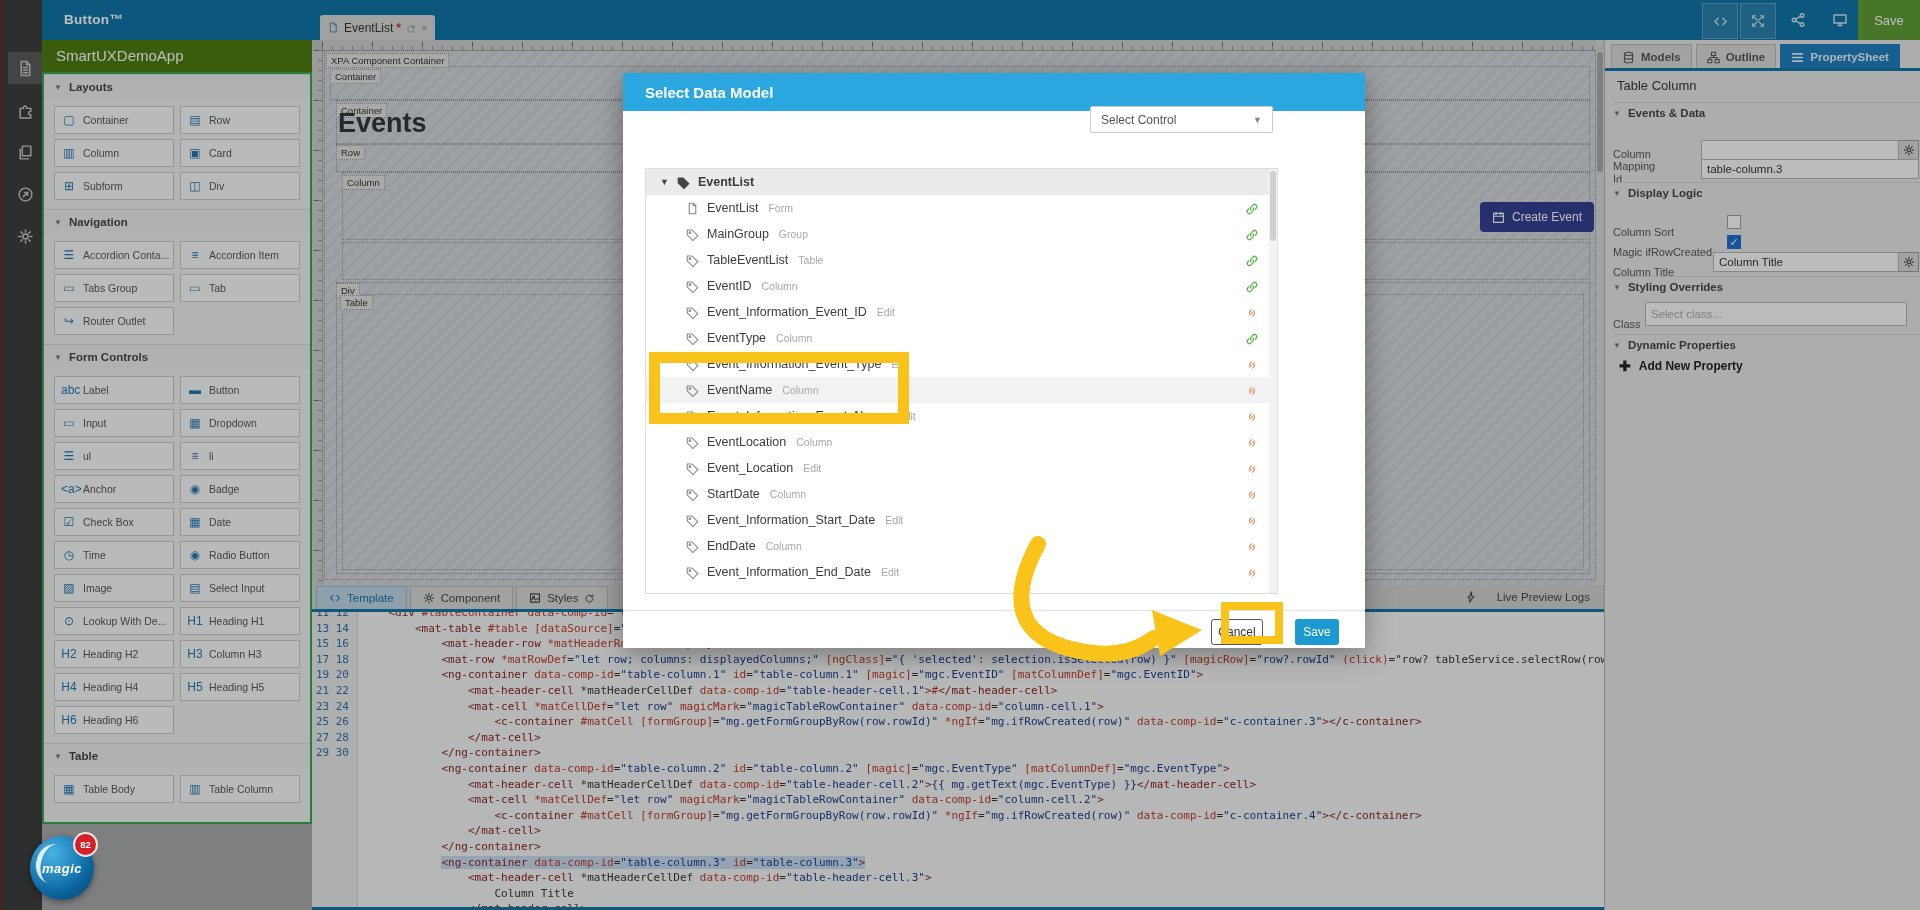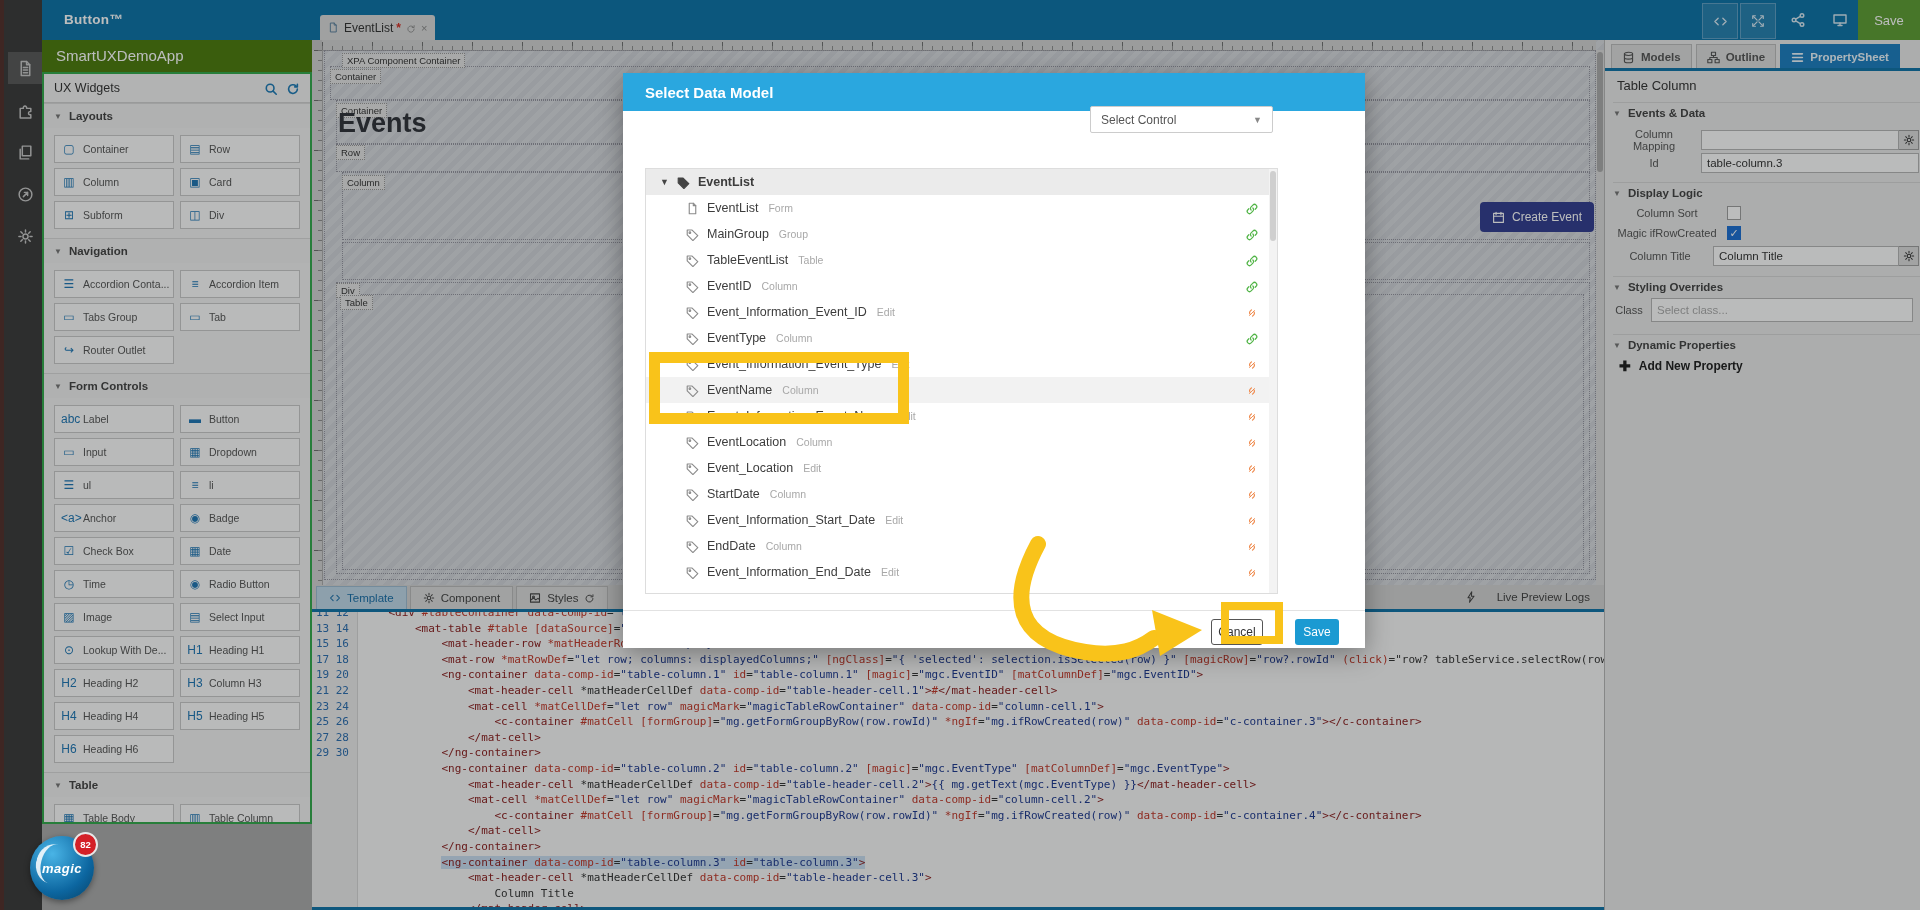--- a/index.html
+++ b/index.html
@@ -89,21 +89,21 @@
   .rtab{display:flex;align-items:center;gap:6px;height:24px;padding:0 10px;font-size:11.5px;font-weight:bold;color:#555;
         background:#dcdcdc;border:1px solid #bbb;cursor:pointer;}
   .rtab.active{background:#1d7fc0;border-color:#1d7fc0;color:#eaf4fb;}
   #rblue{position:absolute;left:0;top:28px;width:100%;height:3px;background:#1173a8;}
   #rtitle{position:absolute;left:12px;top:38px;font-size:13px;color:#333;}
   #rtrash{position:absolute;right:12px;top:38px;color:#2e86c1;}
   .rsec{position:absolute;left:8px;right:8px;height:20px;display:flex;align-items:center;gap:7px;
         font-size:11.5px;font-weight:bold;color:#444;border-top:1px solid #d5d5d5;}
   .rsec .car{font-size:8px;color:#777;}
   .rrow{position:absolute;display:flex;align-items:center;}
-  .rlabel{font-size:11px;color:#555;text-align:center;}
+  .rlabel{font-size:11px;color:#555;text-align:left;margin-top:20px;}
   .rinput{height:20px;background:#fdfdfd;border:1px solid #b5b5b5;font-size:11.5px;color:#333;
           font-family:inherit;padding:0 5px;box-sizing:border-box;}
   .rinput::placeholder{color:#aaa;}
   .gearbtn{width:20px;height:20px;background:#dcdcdc;border:1px solid #9e9e9e;border-left:none;display:flex;
            align-items:center;justify-content:center;color:#333;cursor:pointer;box-sizing:border-box;}
   .cbox{width:14px;height:14px;border:1px solid #9e9e9e;background:#fff;box-sizing:border-box;}
   .cbox.checked{background:#1d6fd2;border-color:#1d6fd2;color:#fff;font-size:11px;line-height:13px;text-align:center;}
   #add-prop{position:absolute;left:14px;display:flex;align-items:center;gap:8px;font-size:12px;font-weight:bold;color:#222;cursor:pointer;}
   #add-prop .plus{font-size:14px;}
 
@@ -312,29 +312,20 @@
     <div class="tb-ic" style="left:1786px;">
         <svg class="ic" width="16" height="16">
           <use href="#i-monitor"></use>
         </svg>
       </div>
     <button id="save-btn">Save</button>
   </div>
 
   <div id="app-name">SmartUXDemoApp</div>
   <div id="widgets">
-    <div id="widgets-head">
-      <span class="wt">UX Widgets</span>
-      <span class="hic"><svg class="ic" width="14" height="14" style="stroke-width:1.8">
-            <use href="#i-search"></use>
-          </svg></span>
-      <span class="hic"><svg class="ic" width="14" height="14" style="stroke-width:1.8">
-            <use href="#i-refresh"></use>
-          </svg></span>
-    </div>
     <div id="wsections">
         <div class="wsec-h">
           <span class="car">▼</span>
           <span>Layouts</span>
         </div>
         <div class="wgrid">
           <div class="witem">
             <span class="wg">▢</span>
             <span>Container</span>
           </div>
@@ -499,21 +490,21 @@
     <div id="ruler-left"></div>
     <div class="cv-box" style="left:12px;top:10px;width:1270px;height:528px;"></div>
     <div class="cv-box" style="left:18px;top:26px;width:1258px;height:32px;"></div>
     <div class="cv-box" style="left:24px;top:60px;width:1252px;height:42px;"></div>
     <div class="cv-box" style="left:24px;top:104px;width:1252px;height:26px;"></div>
     <div class="cv-box" style="left:30px;top:132px;width:1246px;height:66px;"></div>
     <div class="cv-box" style="left:30px;top:202px;width:1246px;height:36px;"></div>
     <div class="cv-box" style="left:24px;top:242px;width:1252px;height:290px;"></div>
     <div class="cv-box" style="left:30px;top:254px;width:1240px;height:274px;"></div>
     <div id="cv-tags">
-        <span class="cv-tag" style="left: 30px; top: 13px;">XPA Component Container</span>
+        <span class="cv-tag" style="left: 14px; top: 13px;">XPA Component Container</span>
         <span class="cv-tag" style="left: 18px; top: 29px;">Container</span>
         <span class="cv-tag" style="left: 24px; top: 63px;">Container</span>
         <span class="cv-tag" style="left: 24px; top: 105px;">Row</span>
         <span class="cv-tag" style="left: 30px; top: 135px;">Column</span>
         <span class="cv-tag" style="left: 24px; top: 243px;">Div</span>
         <span class="cv-tag" style="left: 28px; top: 255px;">Table</span>
       </div>
     <div id="events-heading">Events</div>
     <button id="create-event">
       <svg class="ic" width="13" height="13">
@@ -648,21 +639,21 @@
           </svg>
         </span>
     </div>
 
     <div class="rsec" style="top:236px;">
         <span class="car">▼</span>
         <span>Styling Overrides</span>
       </div>
     <div class="rrow" style="left:8px;top:258px;">
       <span class="rlabel" style="width:32px;">Class</span>
-      <input class="rinput" style="width: 262px; height: 24px; margin-left: 6px;" placeholder="Select class...">
+      <input class="rinput" style="width: 262px; height: 24px; " placeholder="Select class...">
     </div>
 
     <div class="rsec" style="top:294px;">
         <span class="car">▼</span>
         <span>Dynamic Properties</span>
       </div>
     <div id="add-prop" style="top:318px;">
       <span class="plus">✚</span>
       <span>Add New Property</span>
     </div>

